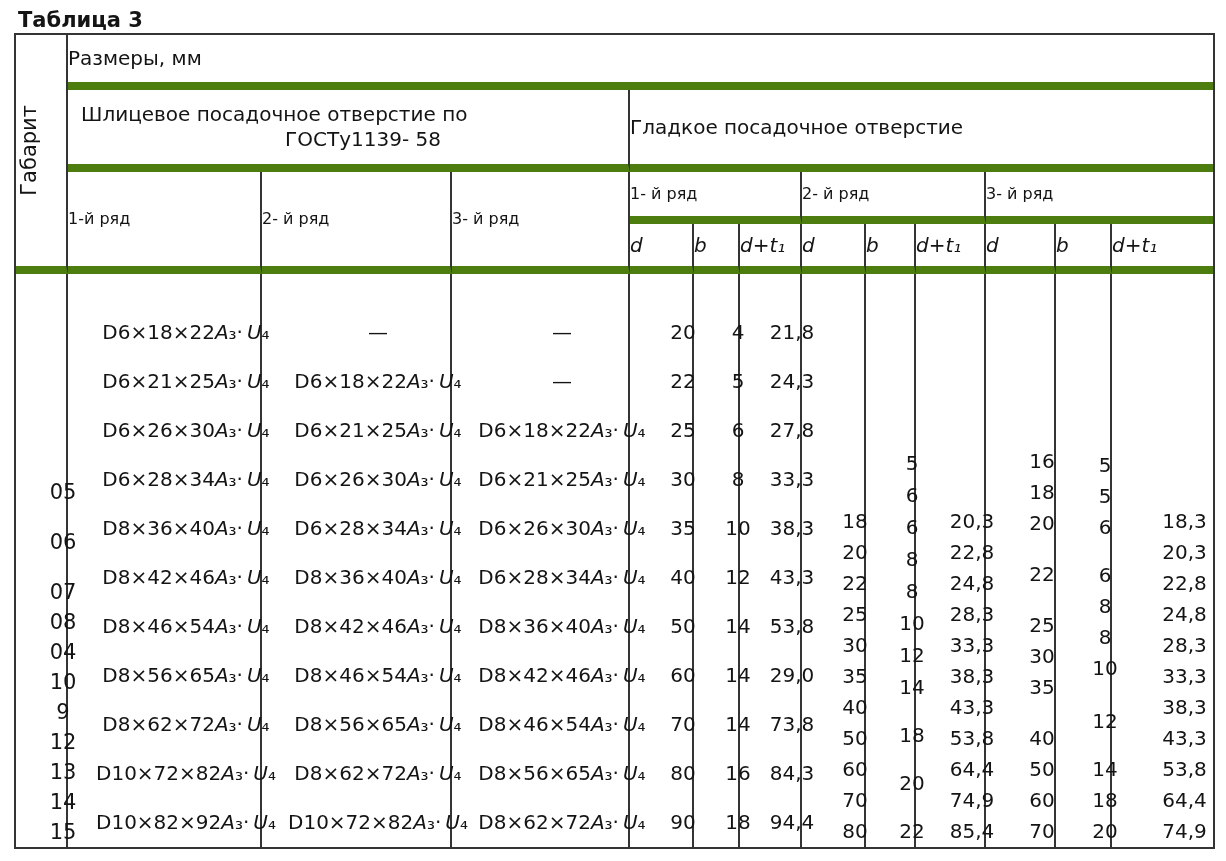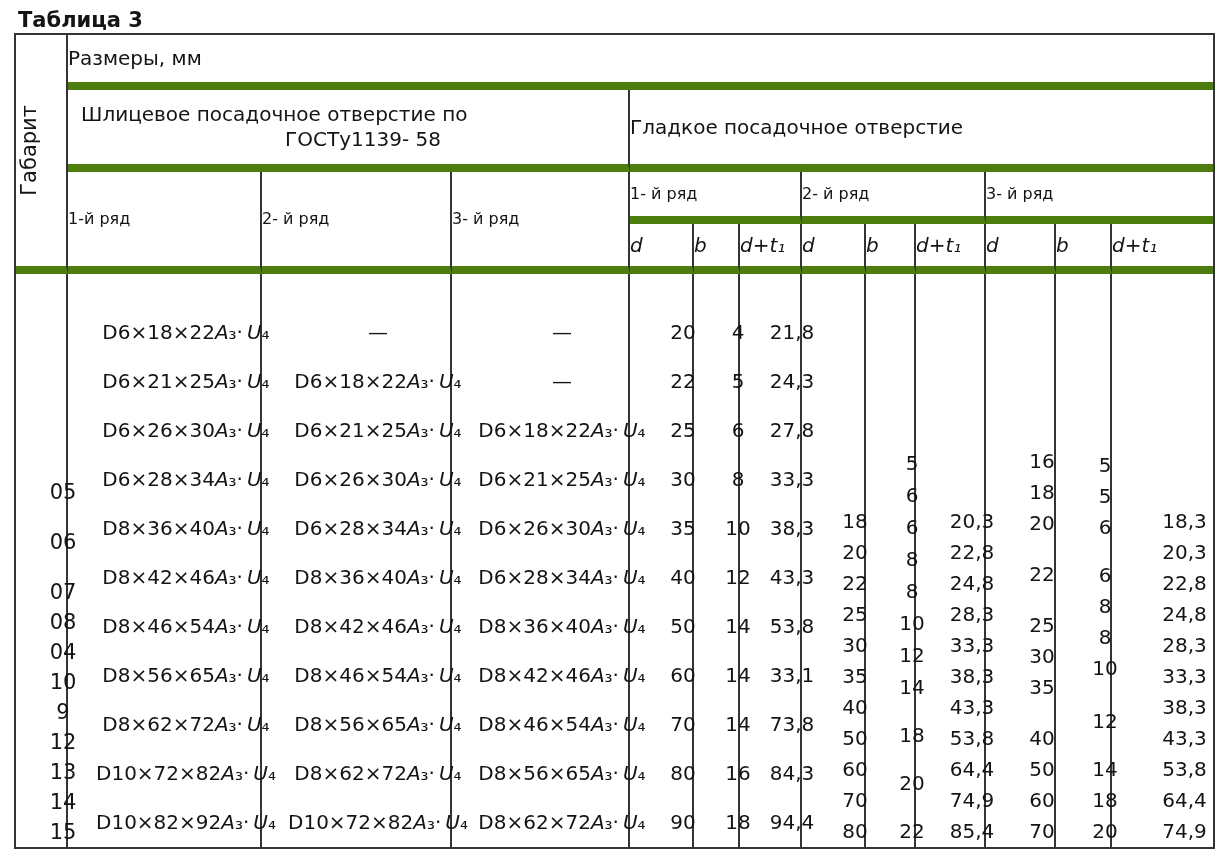--- a/index.html
+++ b/index.html
@@ -212,21 +212,21 @@
   </div>
   <div class="c nb body" style="grid-column:7;grid-row:5;">
     <div class="list alist num">
         <div class="itm">21,8</div>
         <div class="itm">24,3</div>
         <div class="itm">27,8</div>
         <div class="itm">33,3</div>
         <div class="itm">38,3</div>
         <div class="itm">43,3</div>
         <div class="itm">53,8</div>
-        <div class="itm">33,1</div>
+        <div class="itm">29,0</div>
         <div class="itm">73,8</div>
         <div class="itm">84,3</div>
         <div class="itm">94,4</div>
       </div>
   </div>
 
   <div class="c nb body" style="grid-column:8;grid-row:5;">
     <div class="list flist l-2d">
         <div class="itm">18</div>
         <div class="itm">20</div>

